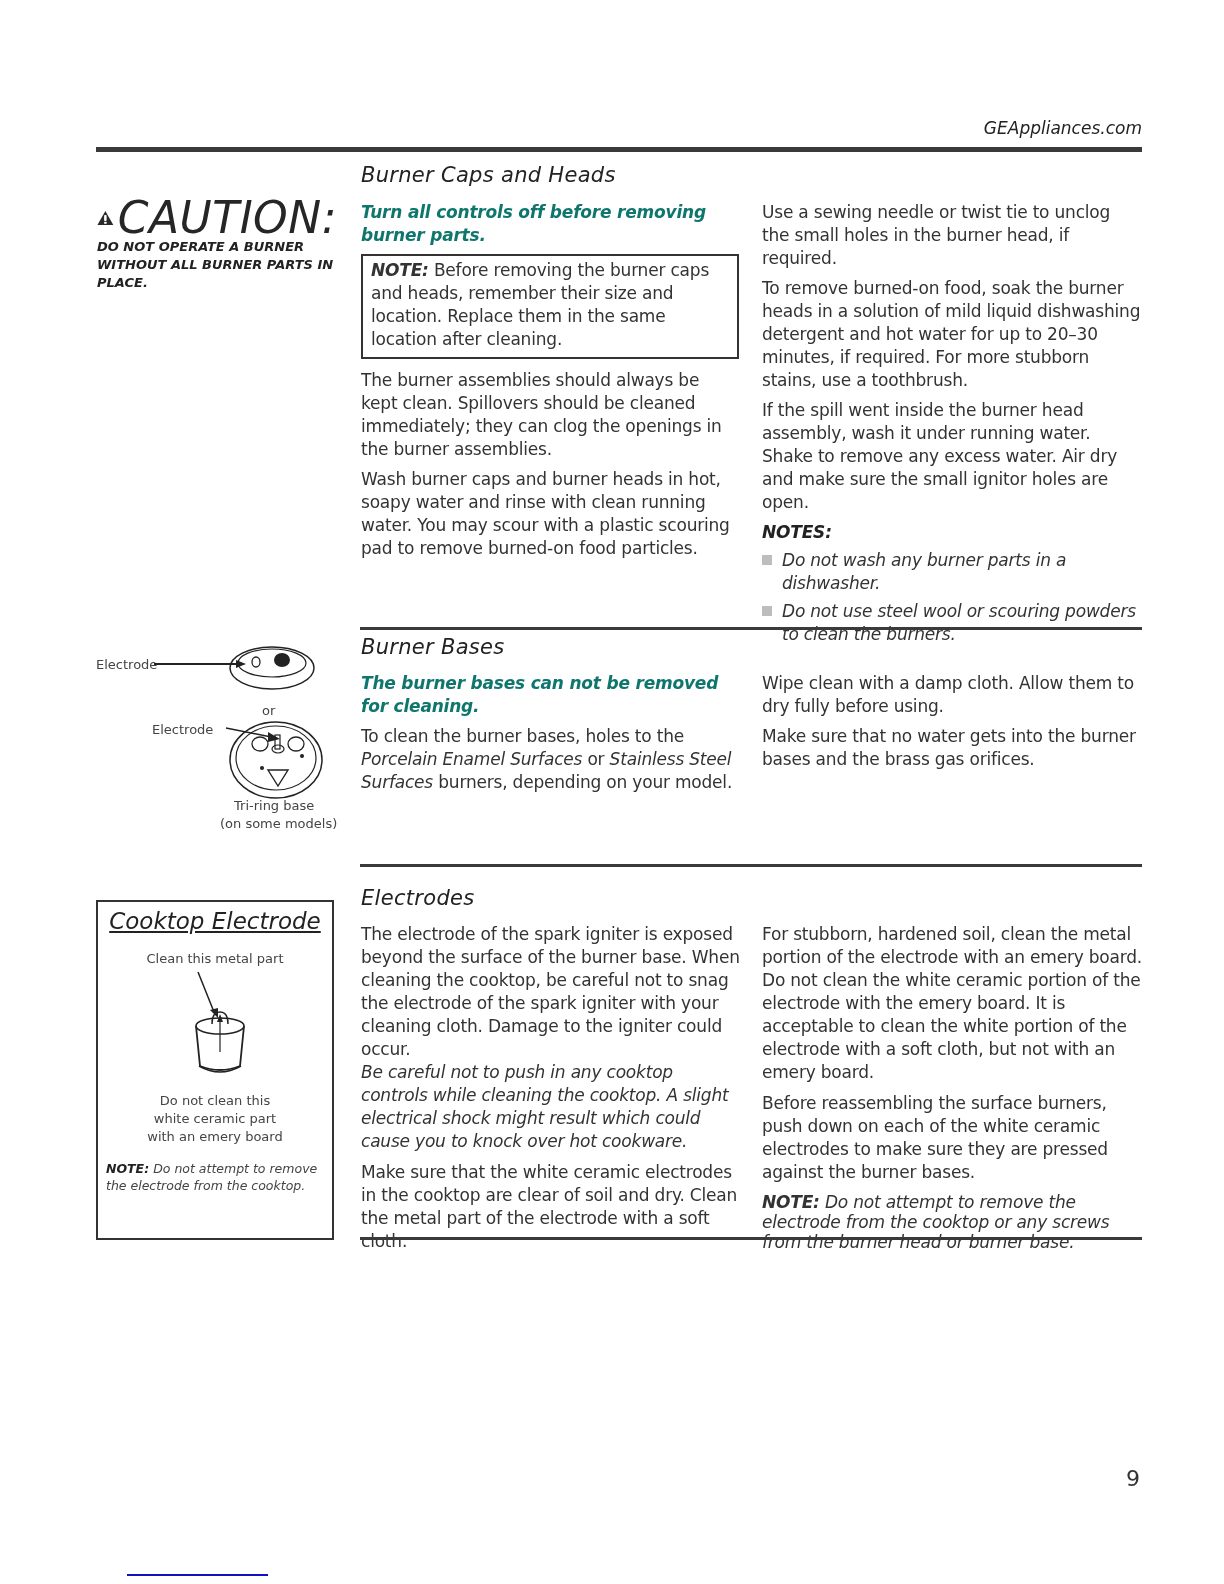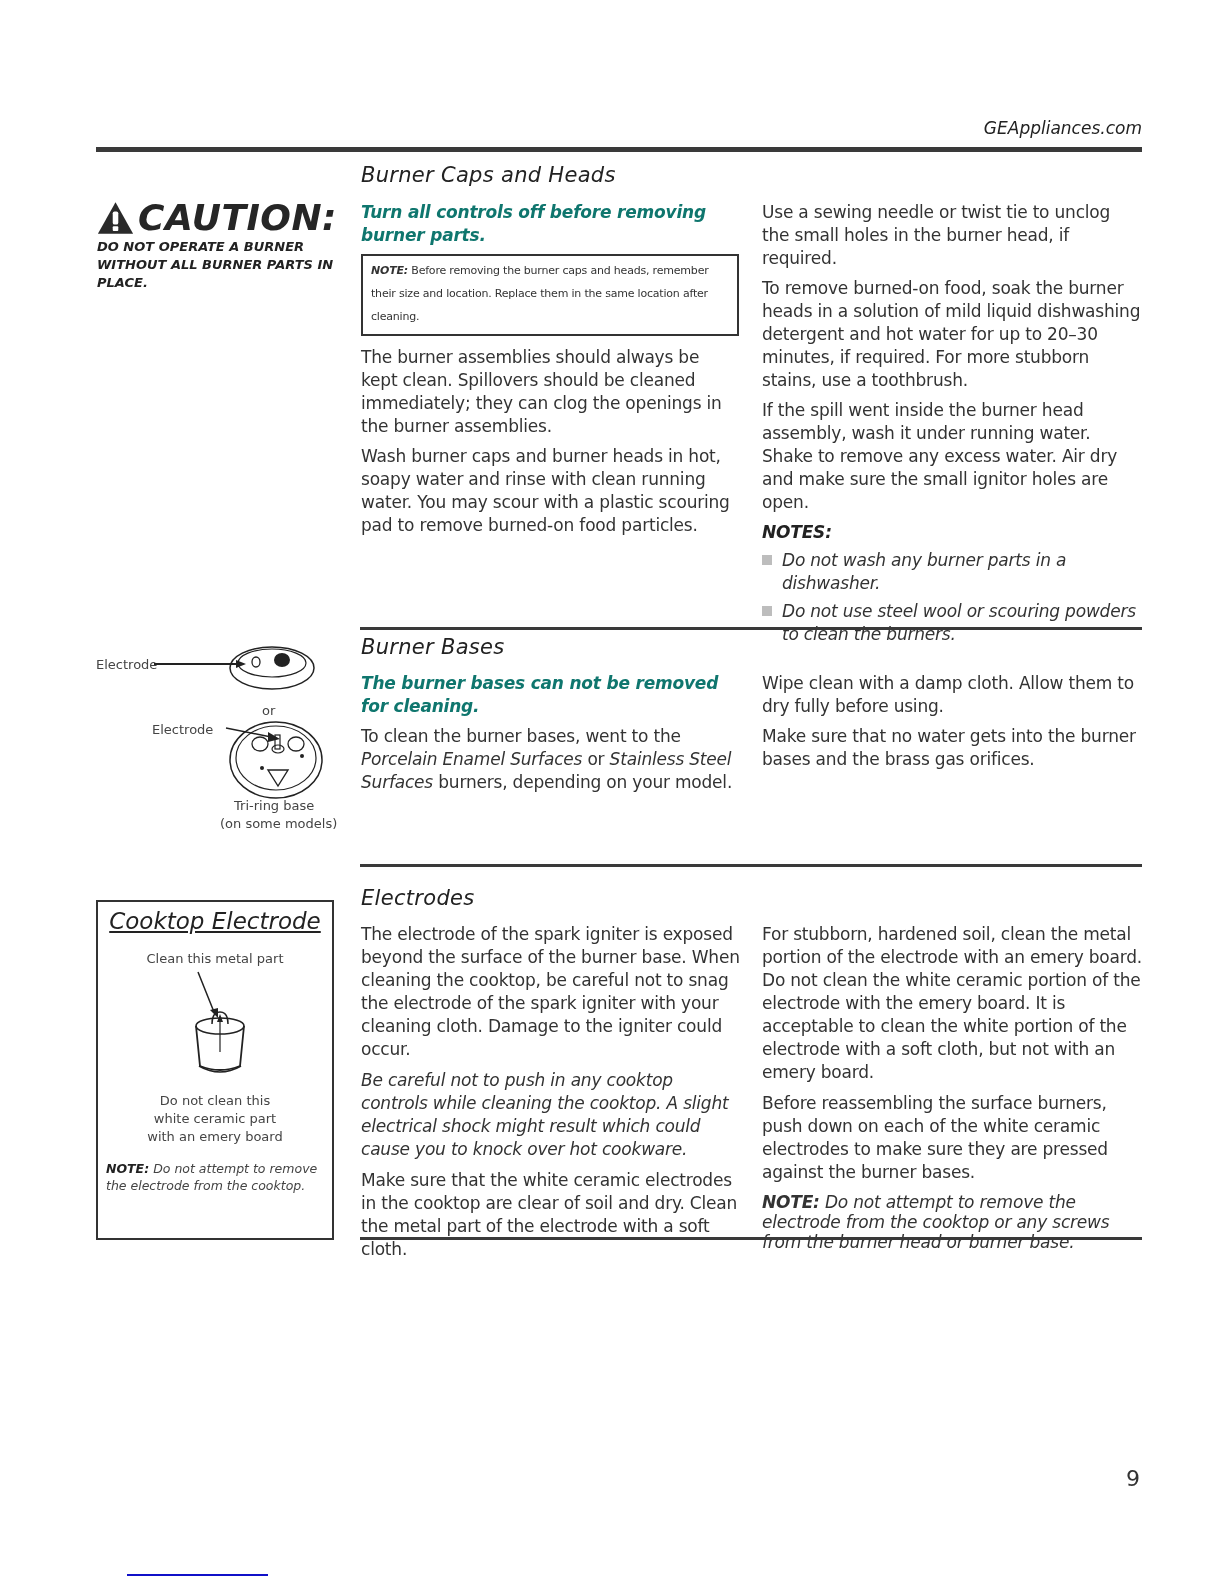--- a/index.html
+++ b/index.html
@@ -6,27 +6,27 @@
   body { width: 1224px; height: 1584px; position: relative; overflow: hidden;
          font-family: "DejaVu Sans", sans-serif; color: #2b2b2b; }
   .abs { position: absolute; }
   .site-url { left: 960px; top: 118px; width: 182px; text-align: right; font-style: italic;
               font-size: 17px; color: #222; }
   .rule-thick { left: 96px; top: 147px; width: 1046px; height: 5px; background: #3a3a3a; }
   .rule { height: 3px; background: #3a3a3a; }
   .caution-block { left: 97px; top: 200px; width: 240px; }
   .caution-title { display: flex; align-items: flex-end; }
   .caution-title .tri { width: 40px; height: 36px; margin-right: 4px; }
-  .caution-word { font-size: 36px; font-style: italic; font-weight: bold; color: #262626; letter-spacing: 0.5px; line-height: 36px; }
+  .caution-word { font-size: 44px; font-style: italic; font-weight: normal; color: #262626; letter-spacing: 0.5px; line-height: 36px; }
   .caution-text { font-size: 13px; font-style: italic; font-weight: bold; color: #222; line-height: 18px; margin-top: 2px; }
   h2.sec { margin: 0; font-size: 21px; font-style: italic; font-weight: normal; color: #222; letter-spacing: 0.3px; }
   .col { font-size: 17px; line-height: 23px; color: #333; letter-spacing: -0.2px; }
   .col p { margin: 0 0 7px 0; }
   .lead { font-style: italic; font-weight: bold; color: #0f766e; }
-  .note-box { border: 2px solid #333; padding: 3px 20px 6px 8px; margin: 4px 0 10px 0; font-size: 11px; line-height: 23px; }
+  .note-box { border: 2px solid #333; padding: 3px 20px 6px 8px; margin: 4px 0 10px 0; font-size: 17px; line-height: 23px; }
   .note-box b { font-style: italic; }
   .notes-label { font-style: italic; font-weight: bold; color: #222; }
   .bullet { display: flex; font-style: italic; margin-top: 5px; }
   .bullet .sq { width: 10px; height: 10px; background: #bdbdbd; margin: 6px 10px 0 0; flex: none; }
   .diagram-label { font-size: 13px; color: #444; }
   .box-electrode { left: 96px; top: 900px; width: 234px; height: 336px; border: 2px solid #333; }
   .box-title { text-align: center; font-size: 23px; font-style: italic; text-decoration: underline; color: #222; margin-top: 6px; }
   .box-cap { text-align: center; font-size: 13px; color: #444; line-height: 18px; }
   .box-note { font-size: 12.5px; font-style: italic; color: #444; padding: 0 8px; line-height: 17px; }
   .box-note b { color: #222; }
@@ -104,21 +104,21 @@
     <circle cx="166" cy="128" r="2" fill="#222"></circle>
     <circle cx="206" cy="116" r="2" fill="#222"></circle>
   </svg>
   <span class="abs diagram-label" style="left:138px; top:158px;">Tri-ring base</span>
   <span class="abs diagram-label" style="left:124px; top:176px;">(on some models)</span>
 </div>
 
 <h2 class="abs sec" style="left:361px; top:635px;">Burner Bases</h2>
 <div class="abs col" style="left:361px; top:672px; width:378px;">
   <p class="lead">The burner bases can not be removed for cleaning.</p>
-  <p><span>To clean the burner bases, went to the </span><i>Porcelain Enamel Surfaces</i><span> or </span><i>Stainless Steel Surfaces</i><span> burners, depending on your model.</span></p>
+  <p><span>To clean the burner bases, holes to the </span><i>Porcelain Enamel Surfaces</i><span> or </span><i>Stainless Steel Surfaces</i><span> burners, depending on your model.</span></p>
 </div>
 <div class="abs col" style="left:762px; top:672px; width:380px;">
   <p>Wipe clean with a damp cloth. Allow them to dry fully before using.</p>
   <p>Make sure that no water gets into the burner bases and the brass gas orifices.</p>
 </div>
 
 <div class="abs rule" style="left:360px; top:864px; width:782px;"></div>
 
 <div class="abs box-electrode">
   <div class="box-title">Cooktop Electrode</div>
@@ -134,21 +134,21 @@
     <polygon points="119,54 122,46 125,54" fill="#222"></polygon>
   </svg>
   <div class="box-cap" style="margin-top:4px;">Do not clean this</div>
   <div class="box-cap">white ceramic part</div>
   <div class="box-cap">with an emery board</div>
   <div class="box-note" style="margin-top:14px;"><b>NOTE:</b><span> Do not attempt to remove the electrode from the cooktop.</span></div>
 </div>
 
 <h2 class="abs sec" style="left:361px; top:886px;">Electrodes</h2>
 <div class="abs col" style="left:361px; top:923px; width:382px;">
-  <p style="margin-bottom:8px;">The electrode of the spark igniter is exposed beyond the surface of the burner base. When cleaning the cooktop, be careful not to snag the electrode of the spark igniter with your cleaning cloth. Damage to the igniter could occur.</p>
+  <p style="margin-bottom:0;">The electrode of the spark igniter is exposed beyond the surface of the burner base. When cleaning the cooktop, be careful not to snag the electrode of the spark igniter with your cleaning cloth. Damage to the igniter could occur.</p>
   <p style="margin-bottom:8px;font-style:italic;">Be careful not to push in any cooktop controls while cleaning the cooktop. A slight electrical shock might result which could cause you to knock over hot cookware.</p>
   <p>Make sure that the white ceramic electrodes in the cooktop are clear of soil and dry. Clean the metal part of the electrode with a soft cloth.</p>
 </div>
 <div class="abs col" style="left:762px; top:923px; width:382px;">
   <p style="margin-bottom:8px;">For stubborn, hardened soil, clean the metal portion of the electrode with an emery board. Do not clean the white ceramic portion of the electrode with the emery board. It is acceptable to clean the white portion of the electrode with a soft cloth, but not with an emery board.</p>
   <p style="margin-bottom:8px;">Before reassembling the surface burners, push down on each of the white ceramic electrodes to make sure they are pressed against the burner bases.</p>
   <p style="line-height:20px;"><b style="font-style:italic;">NOTE:</b><i> Do not attempt to remove the electrode from the cooktop or any screws from the burner head or burner base.</i></p>
 </div>
 
 <div class="abs rule" style="left:360px; top:1237px; width:782px;"></div>

